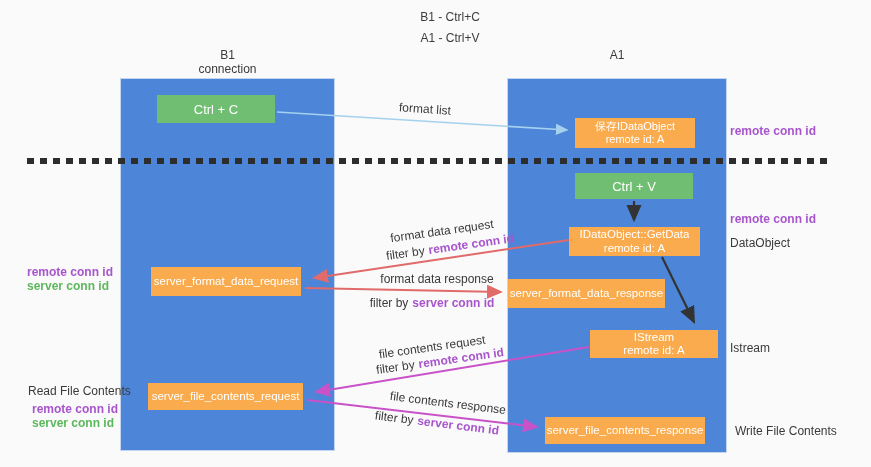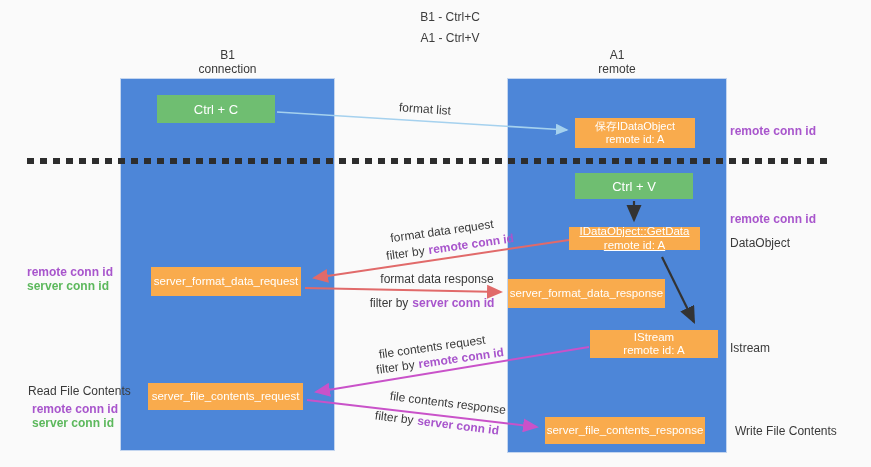--- a/index.html
+++ b/index.html
@@ -49,42 +49,41 @@
     <div>B1 - Ctrl+C</div>
     <div>A1 - Ctrl+V</div>
   </div>
 
   <div class="col-header" style="left:120px; top:48px; width:215px;">
     <div>B1</div>
     <div>connection</div>
   </div>
   <div class="col-header" style="left:507px; top:48px; width:220px;">
     <div>A1</div>
-    <div>remote</div>
   </div>
 
   <div class="col" style="left:120px; top:78px; width:215px; height:373px;"></div>
   <div class="col" style="left:507px; top:78px; width:220px; height:375px;"></div>
 
   <div class="dashline"></div>
 
   <div class="node green" style="left:157px; top:95px; width:118px; height:28px;">
     <span>Ctrl + C</span>
   </div>
 
   <div class="node orange" style="left:575px; top:118px; width:120px; height:30px; font-size:11px;">
     <span>保存IDataObject</span>
     <span>remote id: A</span>
   </div>
 
   <div class="node green" style="left:575px; top:173px; width:118px; height:26px;text-align:center;">
     <span>Ctrl + V</span>
   </div>
 
-  <div class="node orange" style="left:569px; top:227px; width:131px; height:23px;text-decoration:underline;">
+  <div class="node orange" style="left:569px; top:227px; width:131px; height:29px;">
     <span>IDataObject::GetData</span>
     <span>remote id: A</span>
   </div>
 
   <div class="node orange" style="left:590px; top:330px; width:128px; height:28px;">
     <span>IStream</span>
     <span>remote id: A</span>
   </div>
 
   <div class="node orange" style="left:151px; top:267px; width:150px; height:29px;">

